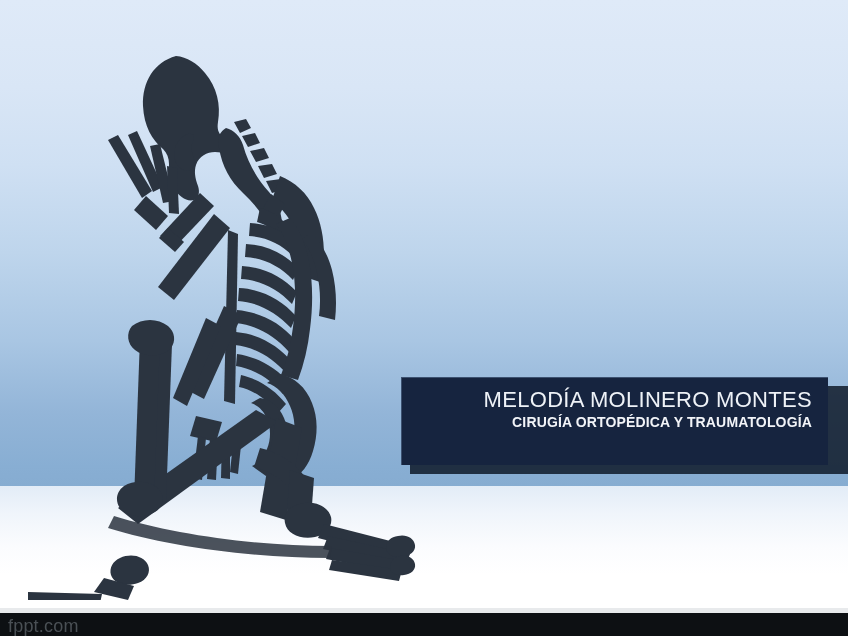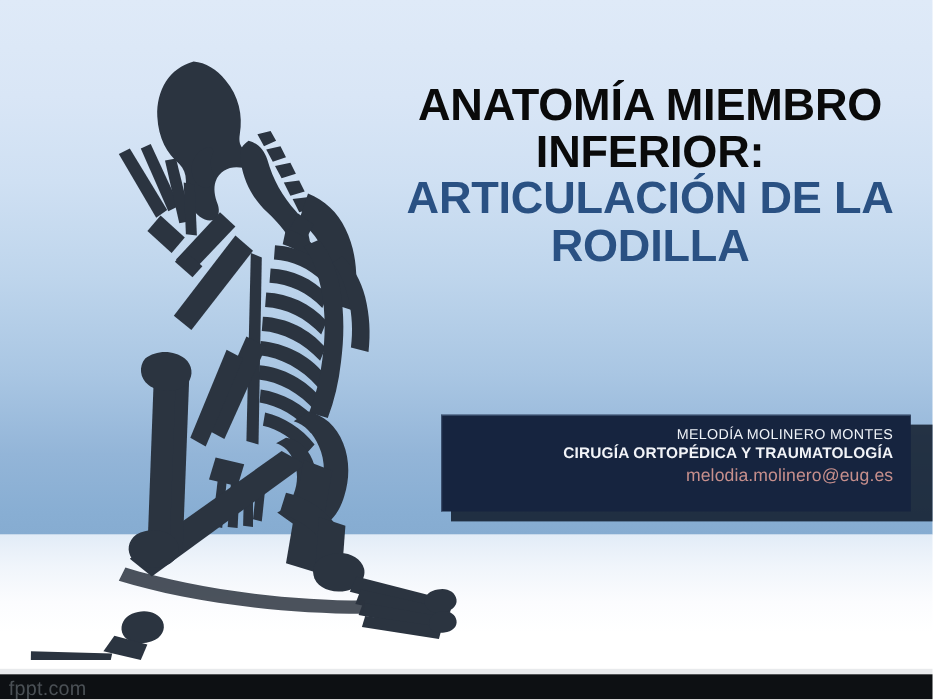--- a/index.html
+++ b/index.html
@@ -102,21 +102,21 @@
     background: #16243f;
     border-top: 1px solid #3c5170;
     border-left: 1px solid #3c5170;
     box-sizing: border-box;
     text-align: right;
     padding: 9px 16px 0 0;
   }
   .info-name {
     display: block;
     color: #eef2f7;
-    font-size: 13px;
+    font-size: 22px;
     font-weight: normal;
     letter-spacing: 0.3px;
     line-height: 1.16;
   }
   .info-role {
     display: block;
     color: #f2f4f8;
     font-size: 14px;
     font-weight: bold;
     letter-spacing: 0.15px;
@@ -243,30 +243,23 @@
         <path d="M304 542l70 10-3 11-70-11z"></path>
 
         <path d="M370 518c8-2 16 2 17 9 1 6-5 11-13 12-9 1-16-3-16-10 0-6 5-10 12-11z"></path>
         <path d="M372 538c7-2 14 2 15 8 1 6-4 10-11 11-8 1-14-2-14-8 0-5 4-10 10-11z"></path>
 
         <path d="M86 498c58 18 140 30 218 30l-2 12c-80 0-164-12-222-30z" opacity="0.85"></path>
       </g>
     </svg>
   </div>
 
-  <div class="title-block">
-    <span class="title-line title-dark">ANATOMÍA MIEMBRO</span>
-    <span class="title-line title-dark">INFERIOR:</span>
-    <span class="title-line title-blue">ARTICULACIÓN DE LA</span>
-    <span class="title-line title-blue">RODILLA</span>
-  </div>
 
   <div class="info-shadow"></div>
   <div class="info-box">
     <span class="info-name">MELODÍA MOLINERO MONTES</span>
     <span class="info-role">CIRUGÍA ORTOPÉDICA Y TRAUMATOLOGÍA</span>
-    <span class="info-email">melodia.molinero@eug.es</span>
   </div>
 
   <div class="footer-bar"></div>
   <div class="footer-text">fppt.com</div>
 
 </div>
 
 </body></html>

